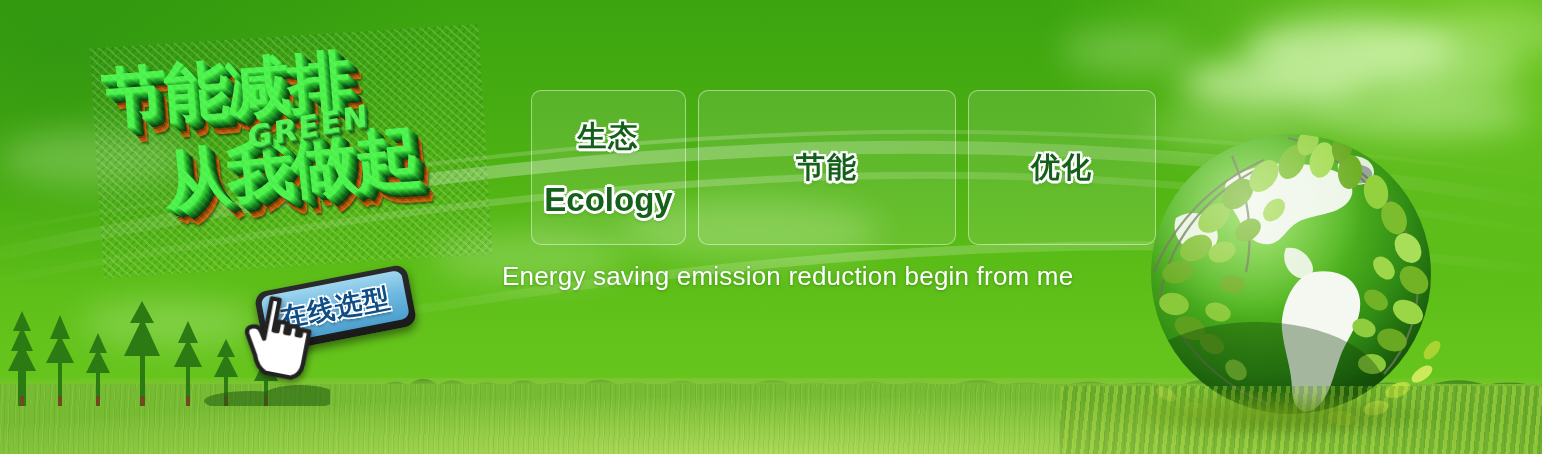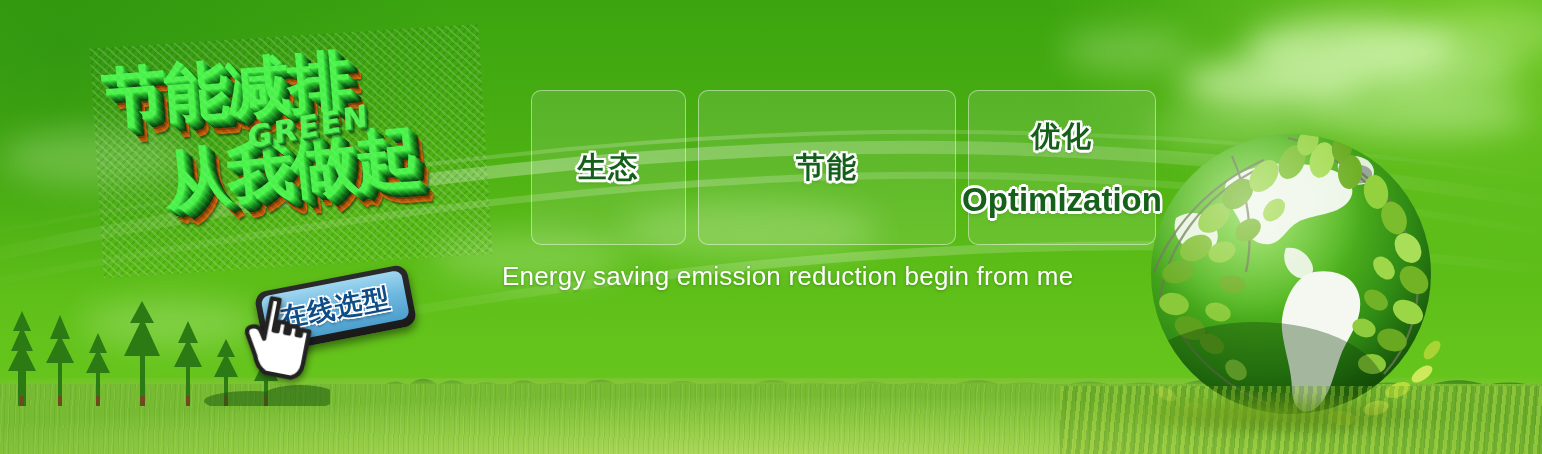--- a/index.html
+++ b/index.html
@@ -317,27 +317,27 @@
     </div>
   </div>
   <svg class="cursor-hand" style="position:absolute; left:240px; top:296px;" viewBox="0 0 36 44">
     <path d="M12 2 h4 v16 h2 v-5 h4 v5 h2 v-4 h4 v4 h2 v-3 h4 v17
              q0 6 -5 8 h-13 q-5 -2 -7 -8 l-6 -10 q-1 -3 2 -4 q3 -1 5 2 l2 3 z" fill="#ffffff" stroke="#222222" stroke-width="2.2" stroke-linejoin="round"></path>
   </svg>
 
   <div class="cards">
     <div class="card">
       <div class="card-cn">生态</div>
+      <div class="card-en">Ecology</div>
     </div>
     <div class="card wide">
       <div class="card-cn">节能</div>
     </div>
     <div class="card wide2">
       <div class="card-cn">优化</div>
-      <div class="card-en">Optimization</div>
     </div>
   </div>
 
   <div class="tagline">Energy saving emission reduction begin from me</div>
 
   <div class="globe-wrap">
     <div class="globe-shadow"></div>
     <svg viewBox="0 0 310 310" width="310" height="310">
       <defs>
         <radialGradient id="gsphere" cx="38%" cy="30%" r="72%">

